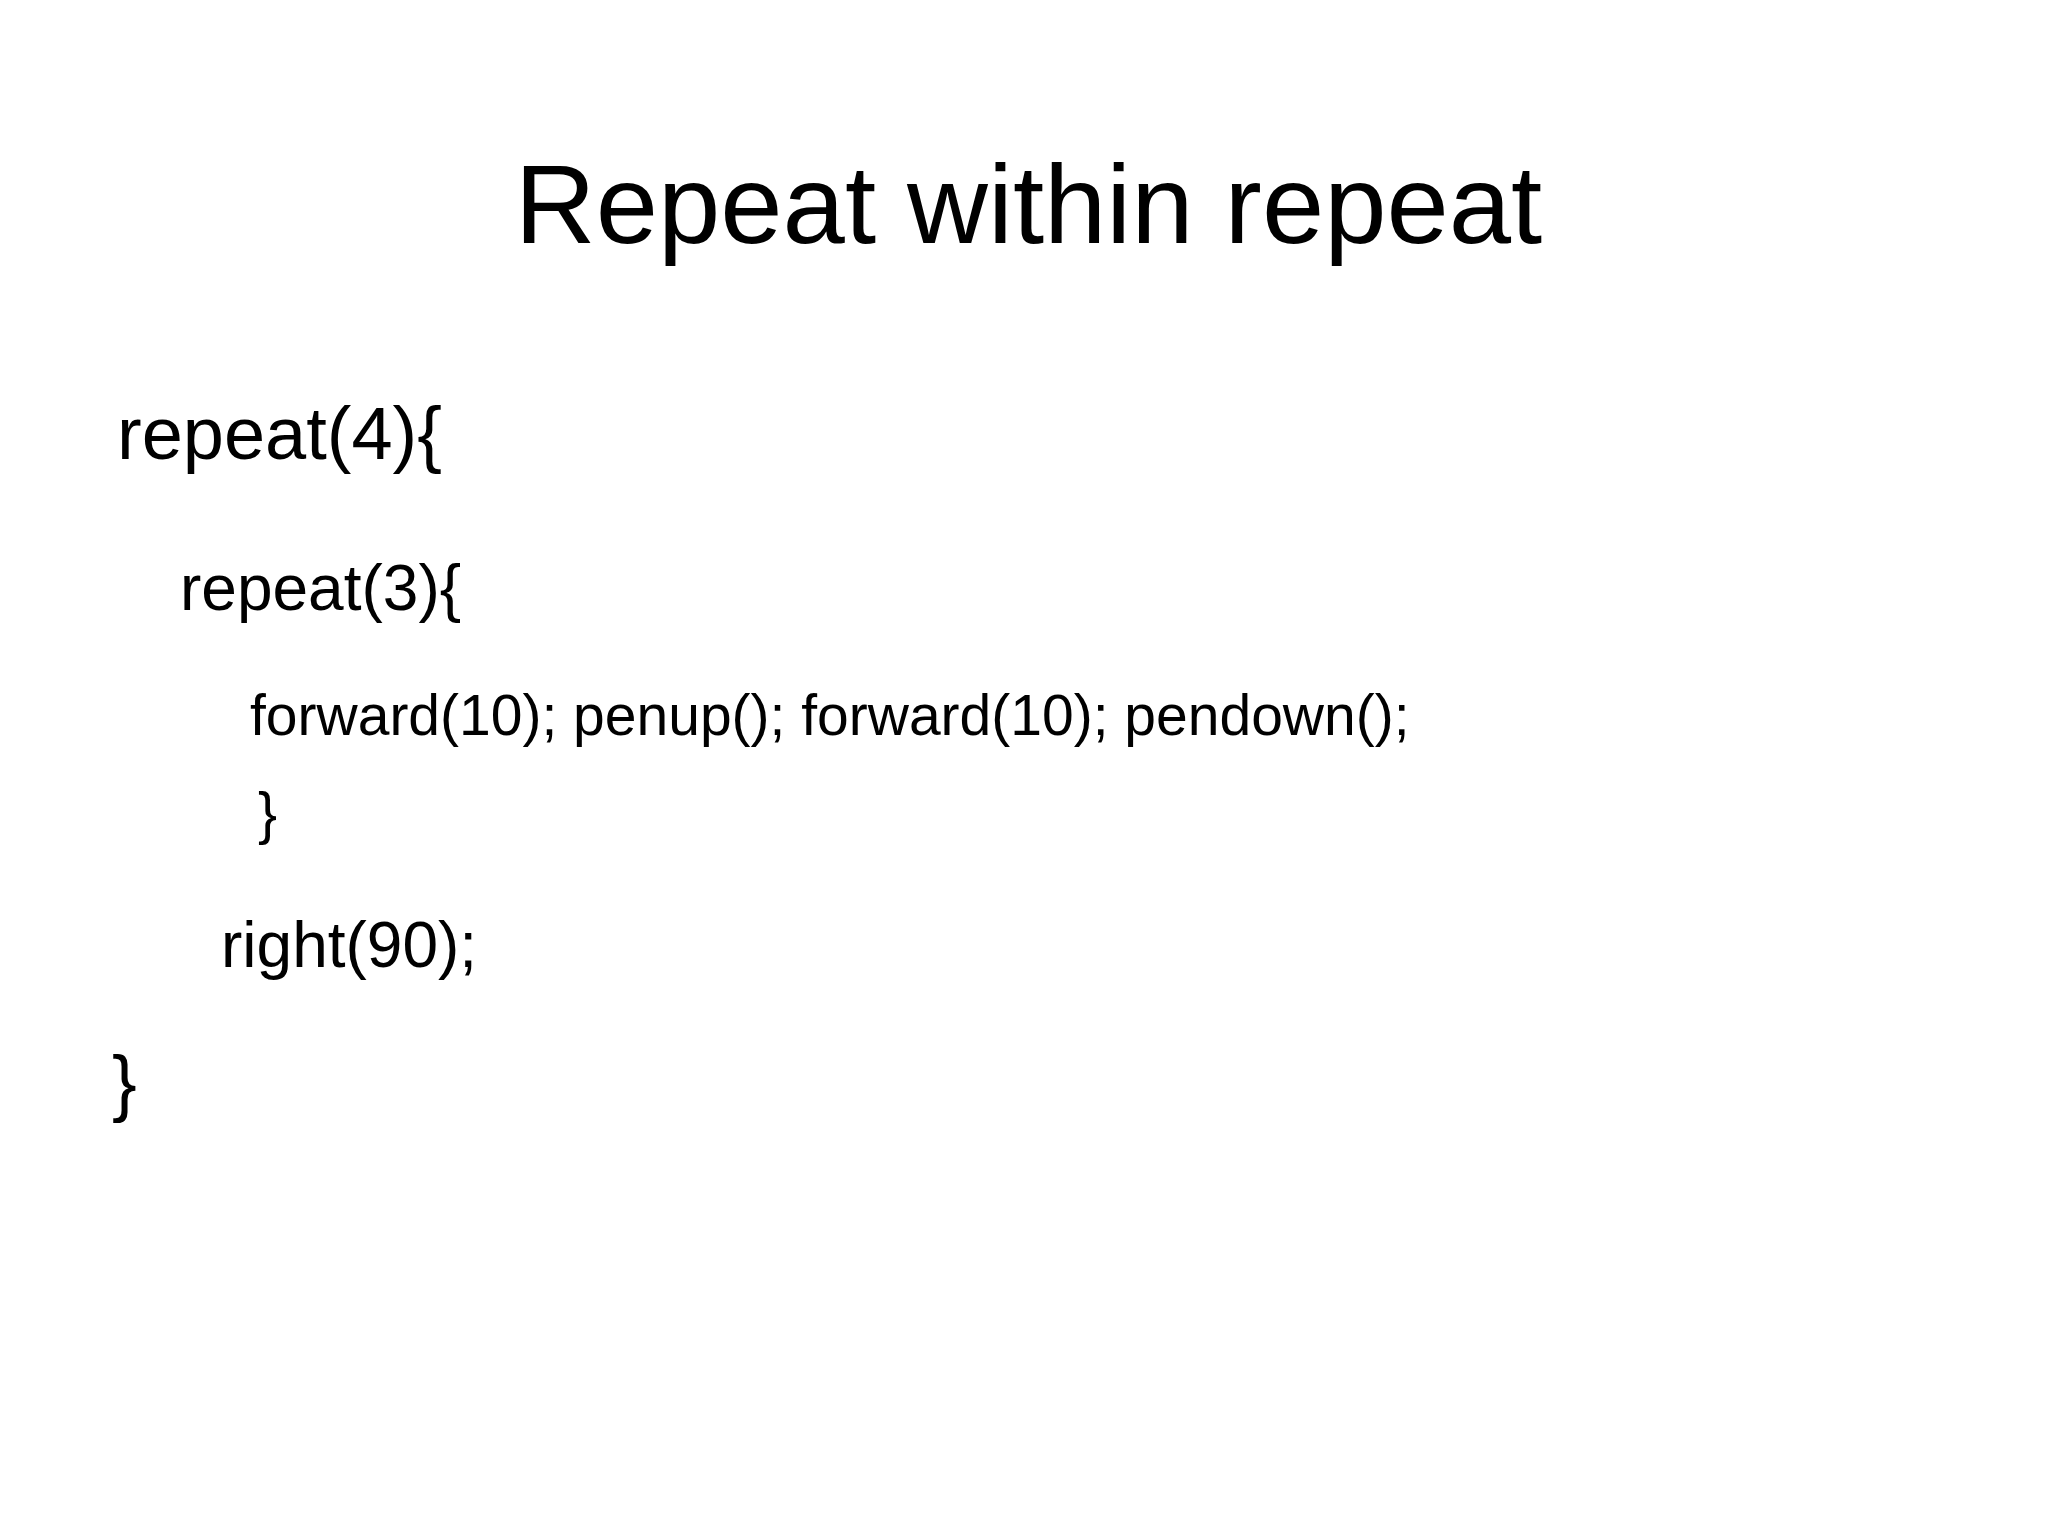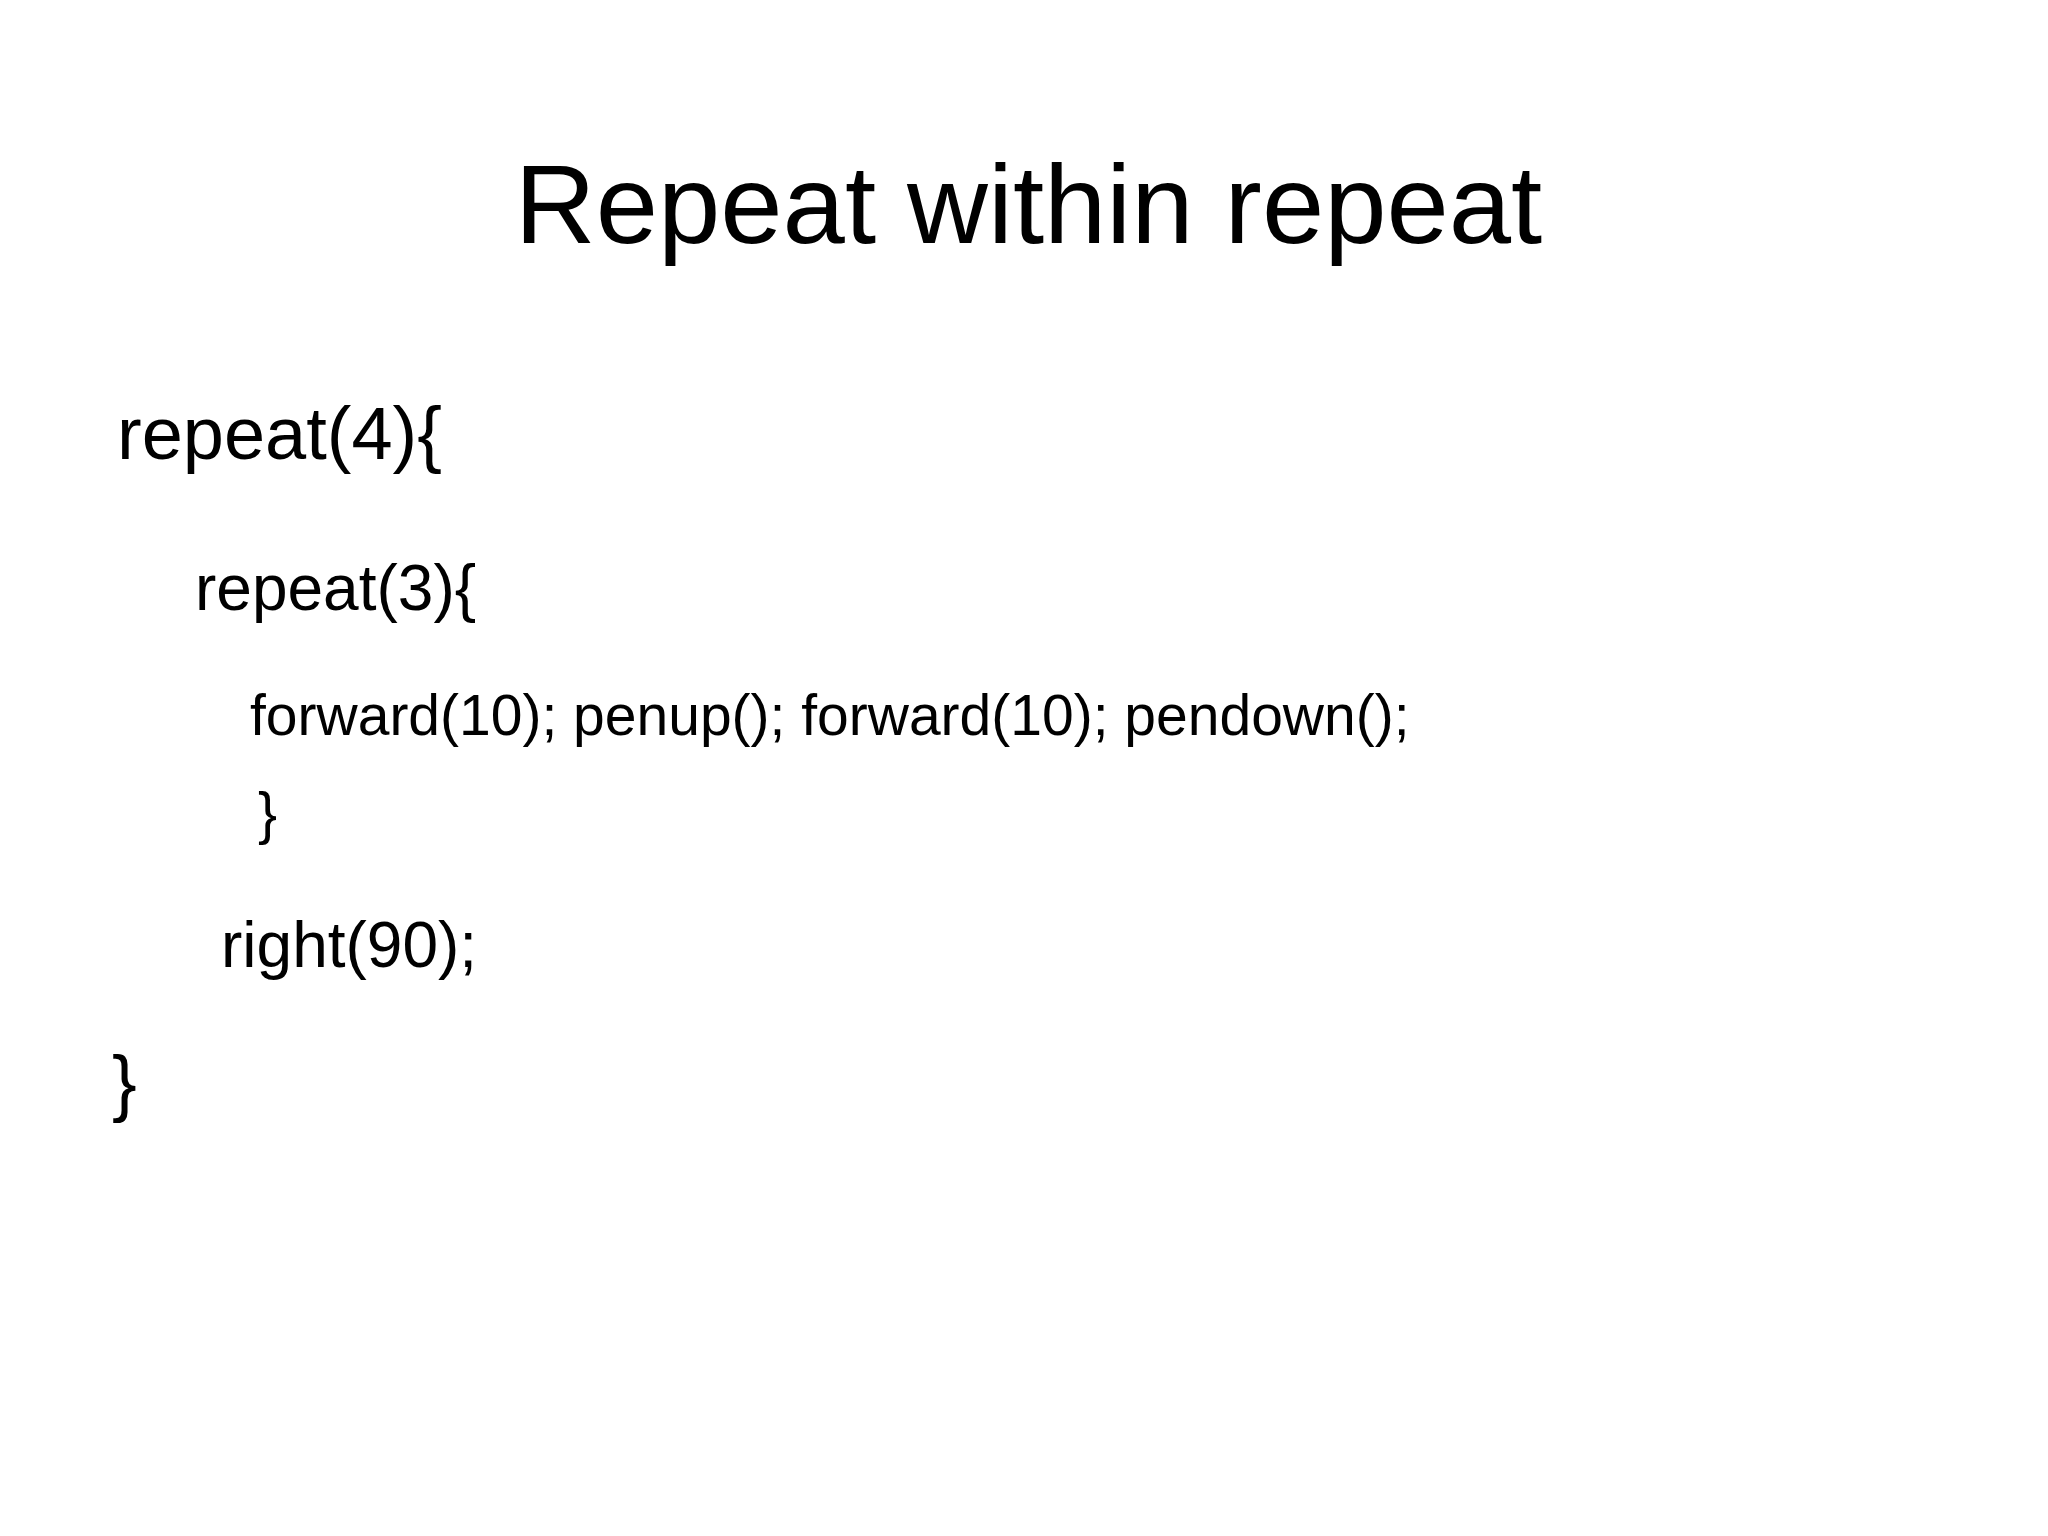--- a/index.html
+++ b/index.html
@@ -33,21 +33,21 @@
   .code-line {
     position: absolute;
     margin: 0;
     font-weight: 400;
     color: #000000;
     white-space: nowrap;
     line-height: 1.1;
     text-align: right;
   }
   .line-0 { left: 117px; top: 393px; font-size: 74px; }
-  .line-1 { left: 195px; top: 553px; font-size: 64px; }
+  .line-1 { left: 180px; top: 553px; font-size: 64px; }
   .line-2 { left: 250px; top: 684px; font-size: 57px; }
   .line-3 { left: 258px; top: 782px; font-size: 57px; }
   .line-4 { left: 183px; top: 910px; font-size: 64px; margin-left: 38px; }
   .line-5 { left: 112px; top: 1042px; font-size: 74px; }
 </style>
 </head>
 <body>
 
 <div class="slide">
   <h1 class="title">Repeat within repeat</h1>

